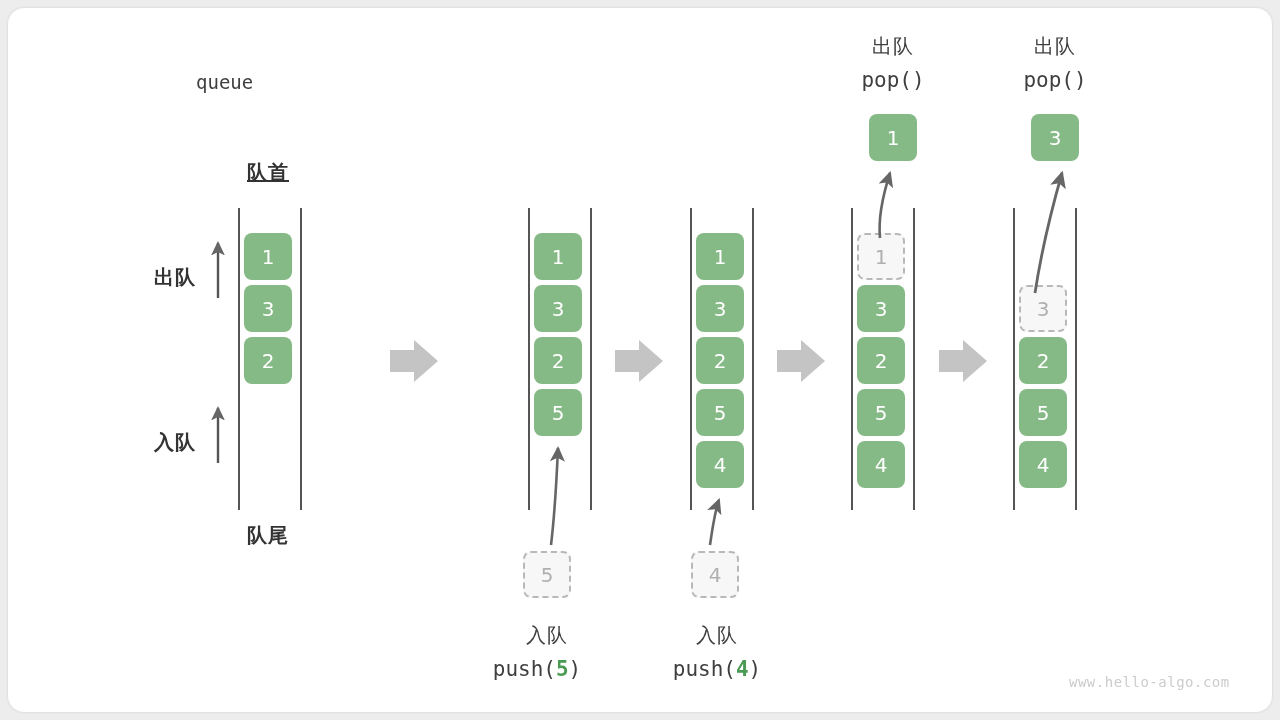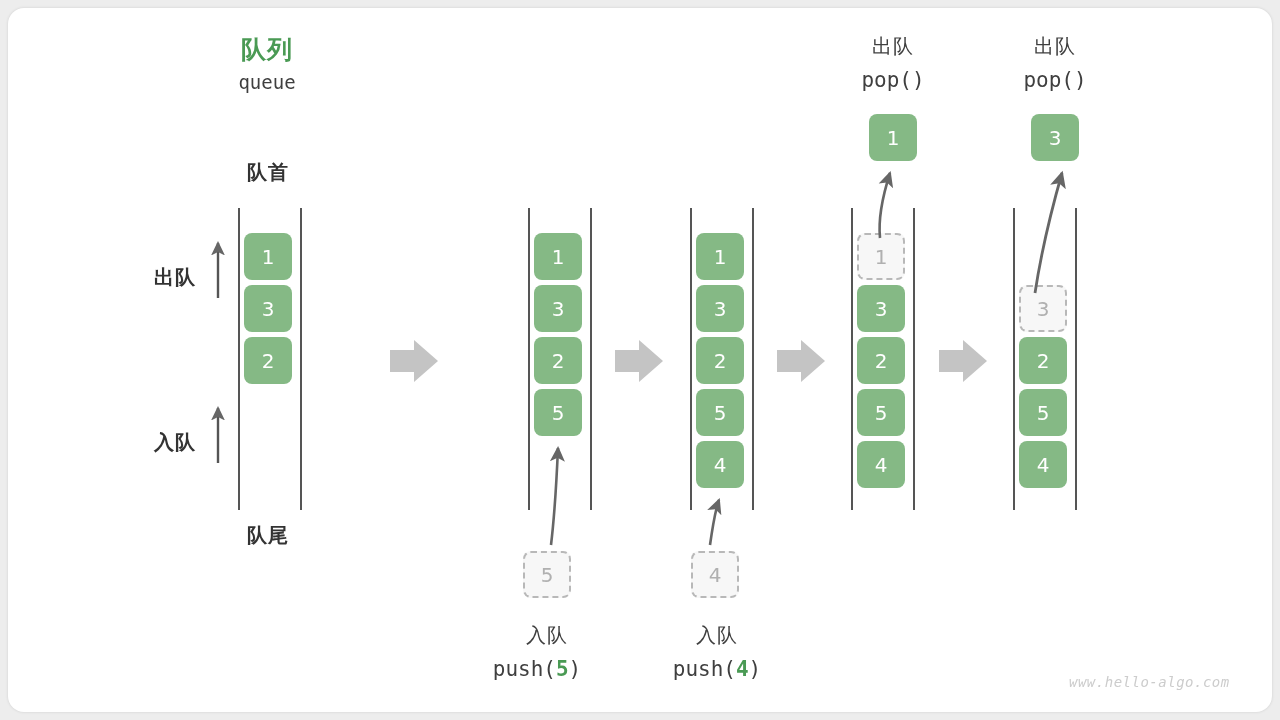--- a/index.html
+++ b/index.html
@@ -34,21 +34,21 @@
     font-size: 25px;
     font-weight: bold;
     color: #4a9a54;
     text-align: center;
     white-space: nowrap;
     letter-spacing: 1px;
   }
   .title-en {
     font-size: 19px;
     color: #3f3f3f;
-    text-align: center;
+    text-align: left;
     white-space: nowrap;
     font-family: "DejaVu Sans Mono", "Liberation Mono", monospace;
   }
   .side-label {
     font-size: 20px;
     font-weight: bold;
     color: #333333;
     text-align: center;
     white-space: nowrap;
     letter-spacing: 1px;
@@ -76,21 +76,20 @@
     font-family: "DejaVu Sans Mono", "Liberation Mono", monospace;
   }
   .op-code .arg { color: #4a9a54; font-weight: bold; }
 
   .watermark {
     font-size: 14px;
     color: #cccccc;
     white-space: nowrap;
     font-family: "DejaVu Sans Mono", "Liberation Mono", monospace;
     letter-spacing: 0.5px;
-    font-style: italic;
   }
 
   
   .rail {
     position: absolute;
     width: 1.6px;
     background: #555555;
   }
 
   
@@ -136,24 +135,23 @@
     pointer-events: none;
   }
 </style>
 </head>
 <body>
 
 <div id="card"></div>
 
 <div id="stage">
 
-  <div class="abs title-cn" style="left:196px; top:33px; width:142px;">队列</div>
   <div class="abs title-en" style="left:196px; top:71px; width:142px;">queue</div>
 
-  <div class="abs endcap-label" style="left:209px; top:159px; width:118px;">队首</div>
+  <div class="abs endcap-label" style="left:209px; top:159px; width:118px;text-decoration:underline;">队首</div>
   <div class="abs endcap-label" style="left:209px; top:522px; width:118px;">队尾</div>
 
   <div class="abs side-label" style="left:139px; top:264px; width:72px;">出队</div>
   <div class="abs side-label" style="left:139px; top:429px; width:72px;">入队</div>
 
   <div class="rail" style="left:238px; top:208px; height:302px;"></div>
   <div class="rail" style="left:300px; top:208px; height:302px;"></div>
   <div class="box" style="left:244px; top:233px;">1</div>
   <div class="box" style="left:244px; top:285px;">3</div>
   <div class="box" style="left:244px; top:337px;">2</div>

